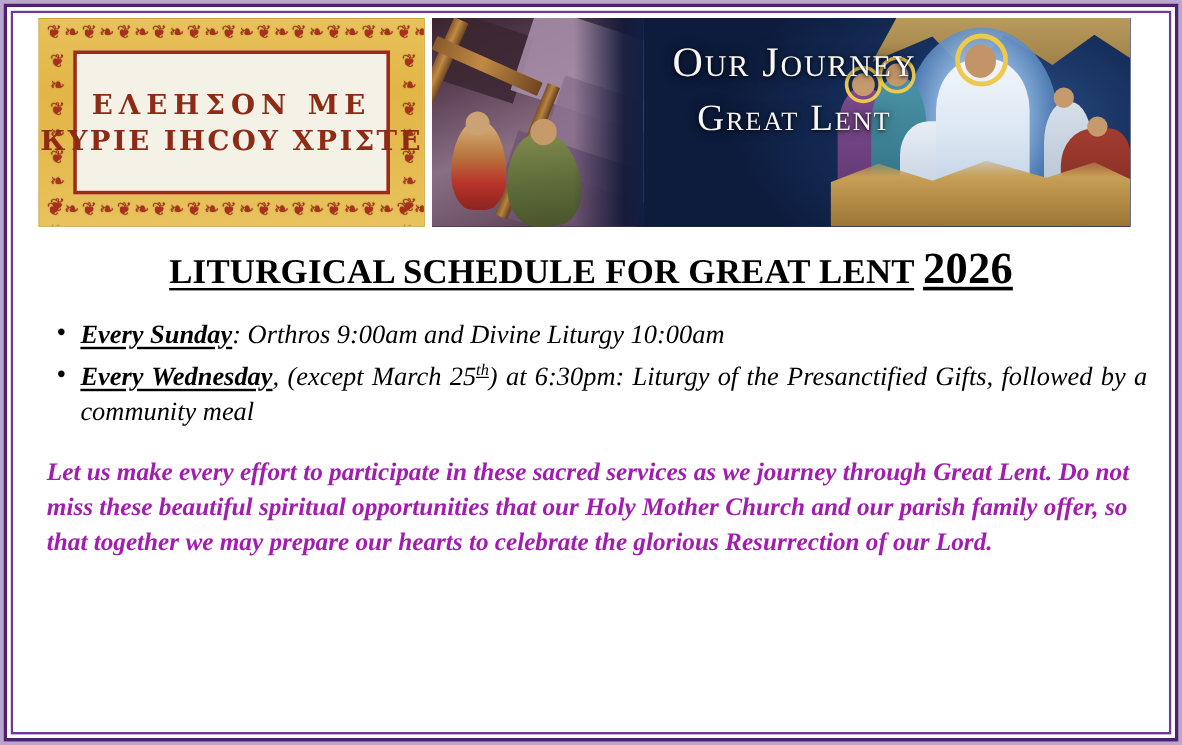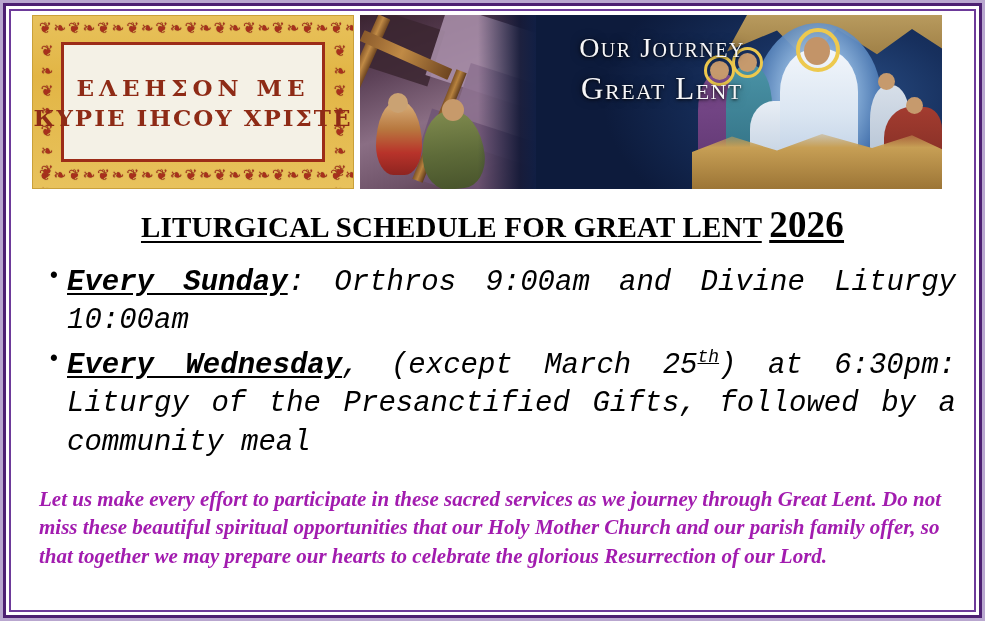--- a/index.html
+++ b/index.html
@@ -215,21 +215,21 @@
   .banner-text .bt-line {
     font-family: "Liberation Serif", "DejaVu Serif", serif;
     color: #f6f6f8;
     font-variant: small-caps;
     text-transform: capitalize;
     letter-spacing: 1.5px;
     line-height: 1.22;
     text-shadow: 0 1px 3px rgba(0,0,0,.85), 0 0 10px rgba(0,0,0,.6);
     white-space: nowrap;
   }
-  .bt-1, .bt-2 { font-size: 28px; }
+  .bt-1, .bt-2 { font-size: 35px; }
   .bt-3 { font-size: 31px; margin-top: 5px; color: #e6e8ee; }
 
   
   .doc-title {
     text-align: center;
     font-weight: 700;
     font-size: 29px;
     letter-spacing: .2px;
     color: #000;
     margin-top: 6px;
@@ -247,26 +247,25 @@
   .schedule {
     list-style: none;
     margin: 18px 18px 0 26px;
     padding: 0;
   }
   .schedule li {
     position: relative;
     padding-left: 30px;
     margin-bottom: 6px;
     font-style: italic;
-    font-size: 29px;
+    font-size: 22px;
     line-height: 1.33;
     text-align: justify;
     text-justify: inter-word;
     color: #000;
-    font-family: Liberation Mono, monospace;
   }
   .schedule li::before {
     content: "\2022";
     position: absolute;
     left: 10px;
     top: -2px;
     font-size: 23px;
     font-style: normal;
     color: #000;
   }

